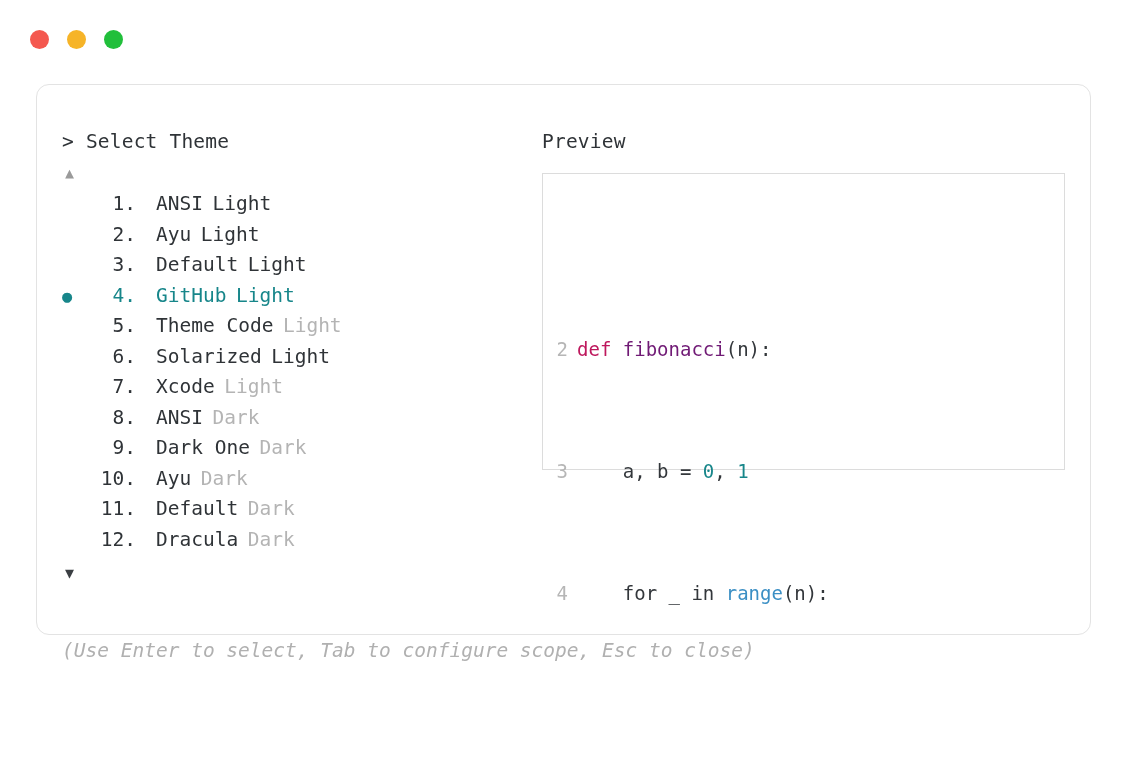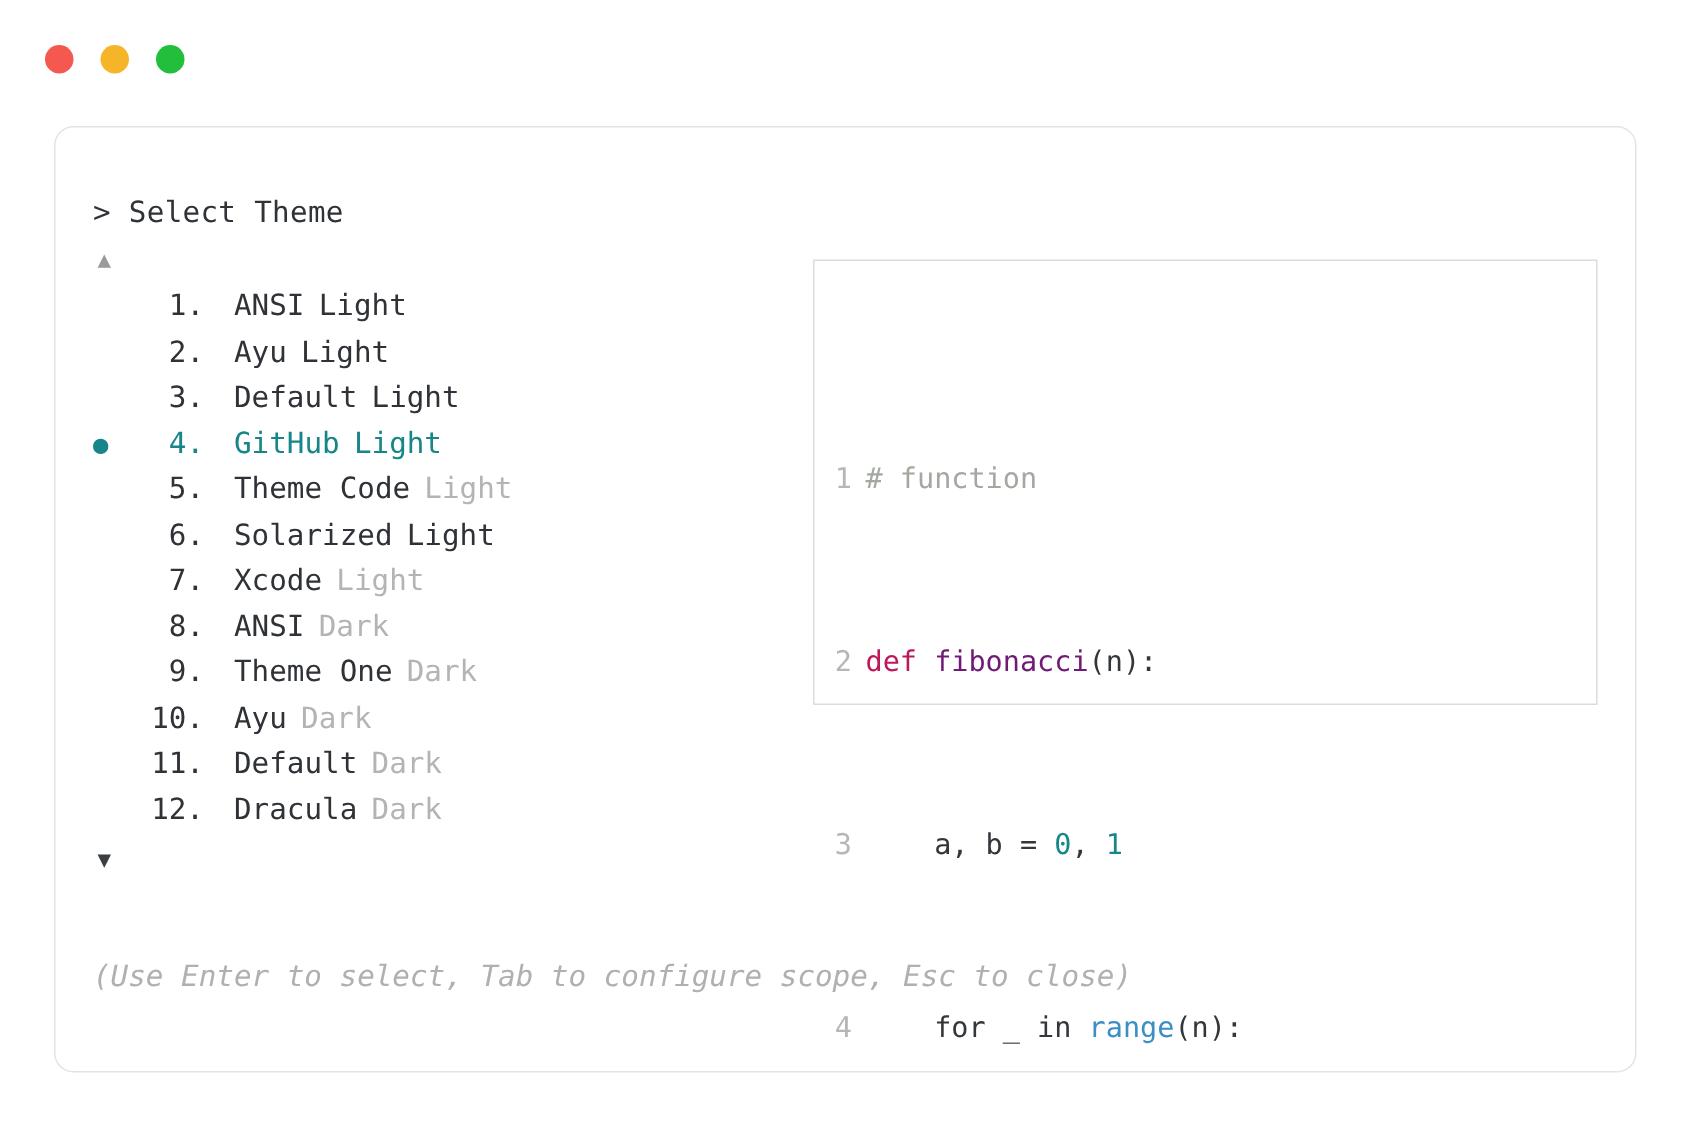--- a/index.html
+++ b/index.html
@@ -31,21 +31,21 @@
   .dot.red    { background: #f4584f; }
   .dot.yellow { background: #f6b428; }
   .dot.green  { background: #21bf3b; }
 
   
   .card {
     position: absolute;
     left: 36px;
     top: 84px;
     width: 1055px;
-    height: 631px;
+    height: 551px;
     box-sizing: border-box;
     border: 1.5px solid #e3e3e3;
     border-radius: 13px;
     background: #ffffff;
   }
 
   
   .col-left {
     position: absolute;
     left: 25px;
@@ -227,21 +227,21 @@
       <div class="theme-row">
         <span class="bullet-cell">●</span>
         <span class="idx">8.</span>
         <span class="name">ANSI</span>
         <span class="variant dim">Dark</span>
       </div>
 
       <div class="theme-row">
         <span class="bullet-cell">●</span>
         <span class="idx">9.</span>
-        <span class="name">Theme One</span>
+        <span class="name">Dark One</span>
         <span class="variant dim">Dark</span>
       </div>
 
       <div class="theme-row">
         <span class="bullet-cell">●</span>
         <span class="idx">10.</span>
         <span class="name">Ayu</span>
         <span class="variant dim">Dark</span>
       </div>
 
@@ -257,25 +257,27 @@
         <span class="idx">12.</span>
         <span class="name">Dracula</span>
         <span class="variant dim">Dark</span>
       </div>
 
     </div>
 
     <div class="arrow down">▼</div>
   </div>
 
+  <div class="col-right">
+    <div class="section-title">Preview</div>
+  </div>
 
   <div class="preview-box">
     <div class="code">
 
-      <div class="code-line"><span class="ln">1</span><span class="c-comment"># function</span></div>
 
       <div class="code-line"><span class="ln">2</span><span class="c-kw">def </span><span class="c-fn">fibonacci</span><span class="c-plain">(n):</span></div>
 
       <div class="code-line"><span class="ln">3</span><span class="c-plain">    a, b = </span><span class="c-num">0</span><span class="c-plain">, </span><span class="c-num">1</span></div>
 
       <div class="code-line"><span class="ln">4</span><span class="c-plain">    for _ in </span><span class="c-builtin">range</span><span class="c-plain">(n):</span></div>
 
       
 
       

